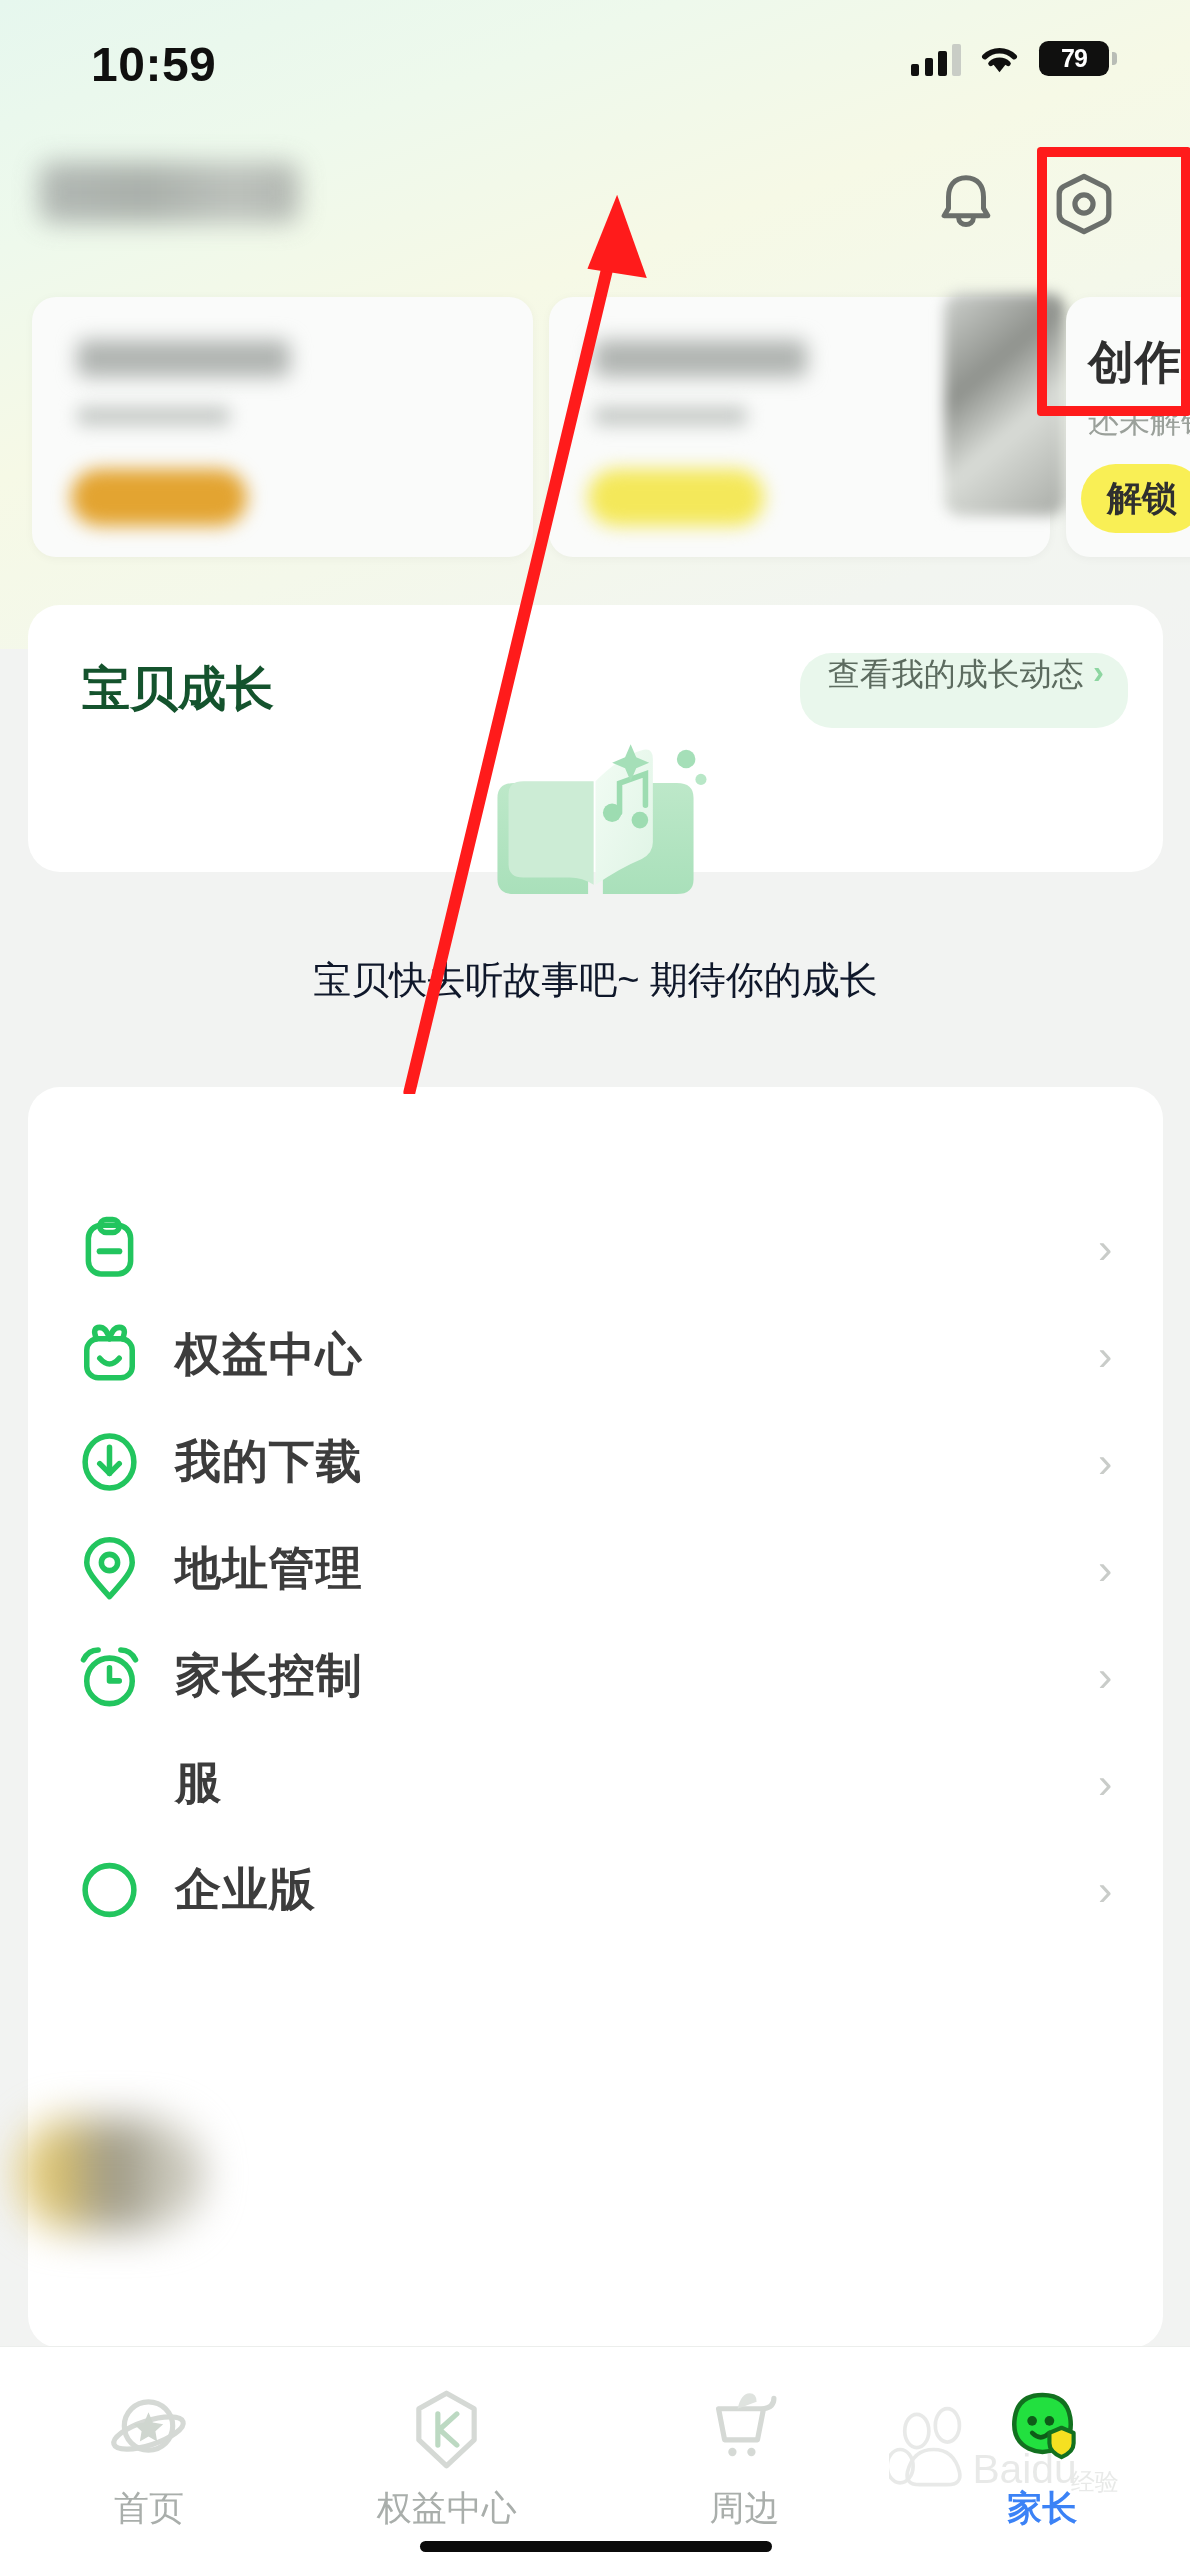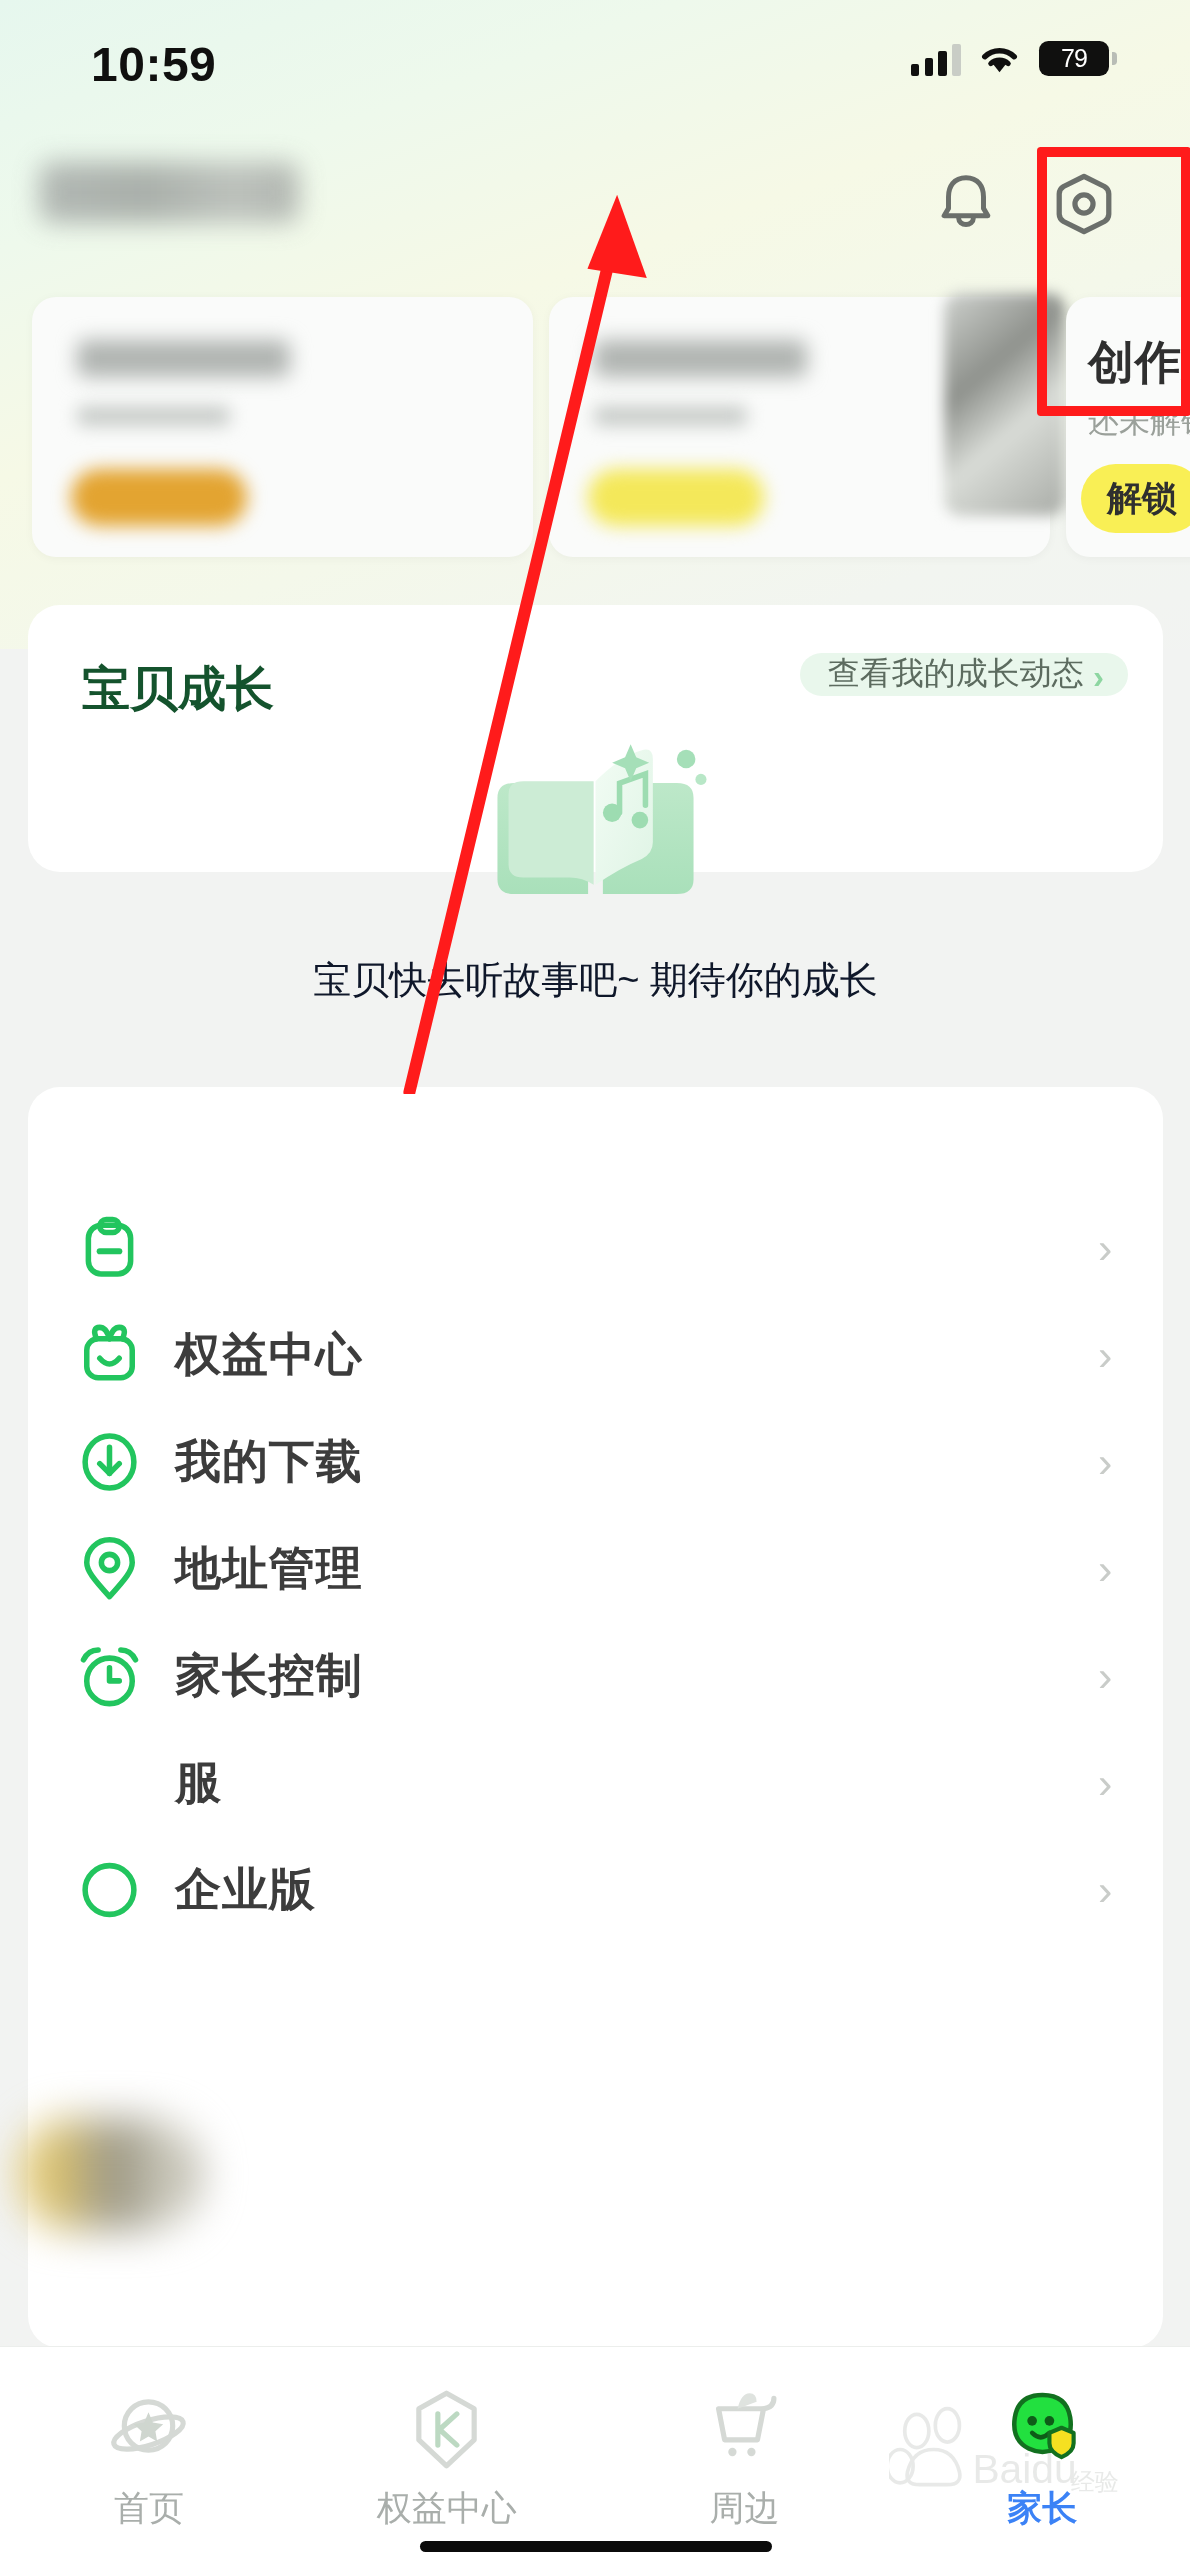--- a/index.html
+++ b/index.html
@@ -32,21 +32,21 @@
   .sig { display:flex; align-items:flex-end; gap:5.6px; height:35px; }
   .sig i { display:block; width:8.3px; background:#10100f; border-radius:1.9px; }
   .sig i:nth-child(1){ height:12px; }
   .sig i:nth-child(2){ height:18.5px; }
   .sig i:nth-child(3){ height:25px; }
   .sig i:nth-child(4){ height:32px; background:#c9cdc6; }
   .batt {
     position:relative; width:70px; height:35px; background:#10100f;
     border-radius:9.3px; display:flex; align-items:center; justify-content:center;
   }
-  .batt span { color:#fff; font-size:25px; font-weight:400; letter-spacing:-0.9px; }
+  .batt span { color:#fff; font-size:25px; font-weight:700; letter-spacing:-0.9px; }
   .batt:after {
     content:""; position:absolute; right:-8.3px; top:11px; width:5.6px; height:13px;
     background:#b9bdb6; border-radius:0 3.7px 3.7px 0;
   }
 
   
   .username-blur {
     position:absolute; left:39px; top:162px; width:260px; height:61px;
     background:linear-gradient(90deg,#a9aeab,#9ea39f 40%,#b4b8b4 75%,#a7aba7);
     filter:blur(13px); opacity:.85; border-radius:13px;
@@ -98,22 +98,22 @@
 
   
   .growth {
     position:absolute; left:28px; top:605px; width:1135px; height:267px;
     background:#fff; border-radius:32px;
   }
   .growth-title {
     position:absolute; left:54px; top:52px; font-size:48px; font-weight:700; color:#14532d;
   }
   .growth-pill {
-    position:absolute; right:35px; top:48px; height:43px; padding:0 24px 0 28px;
-    background:#e9f7ec; border-radius:32px; display:flex; align-items:flex-end; gap:9.3px;
+    position:absolute; right:35px; top:48px; height:75px; padding:0 24px 0 28px;
+    background:#e9f7ec; border-radius:32px; display:flex; align-items:flex-start; gap:9.3px;
   }
   .growth-pill span { font-size:32px; color:#5c6b5f; }
   .growth-pill .chev { color:#8dd6a1; font-size:33px; font-weight:700; }
   .book-wrap { position:absolute; left:0; right:0; top:130px; display:flex; justify-content:center; }
   .growth-hint {
     position:absolute; left:0; right:0; top:955px; text-align:center;
     font-size:38px; color:#0f172a;
   }
 
   

